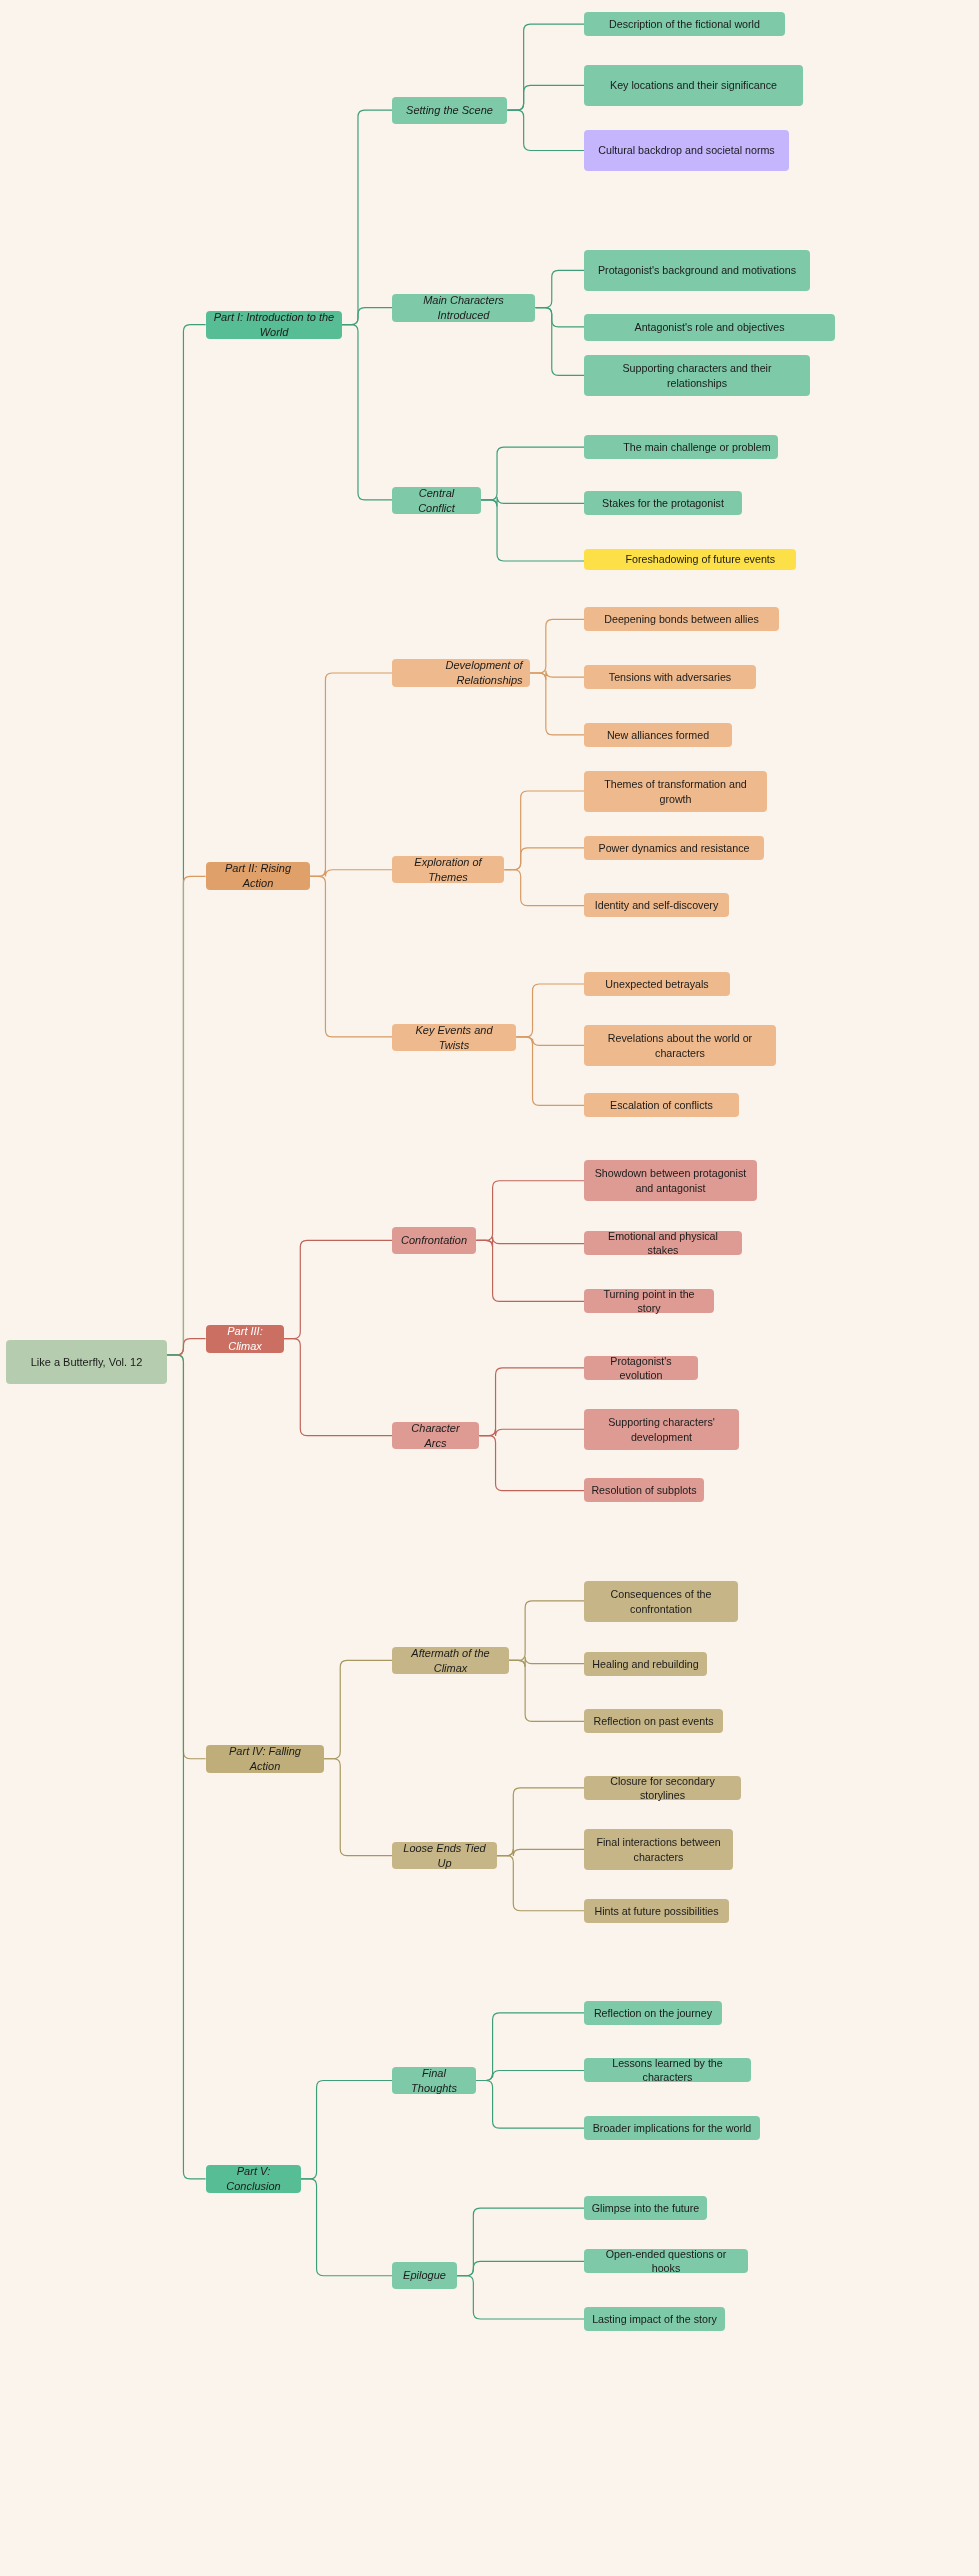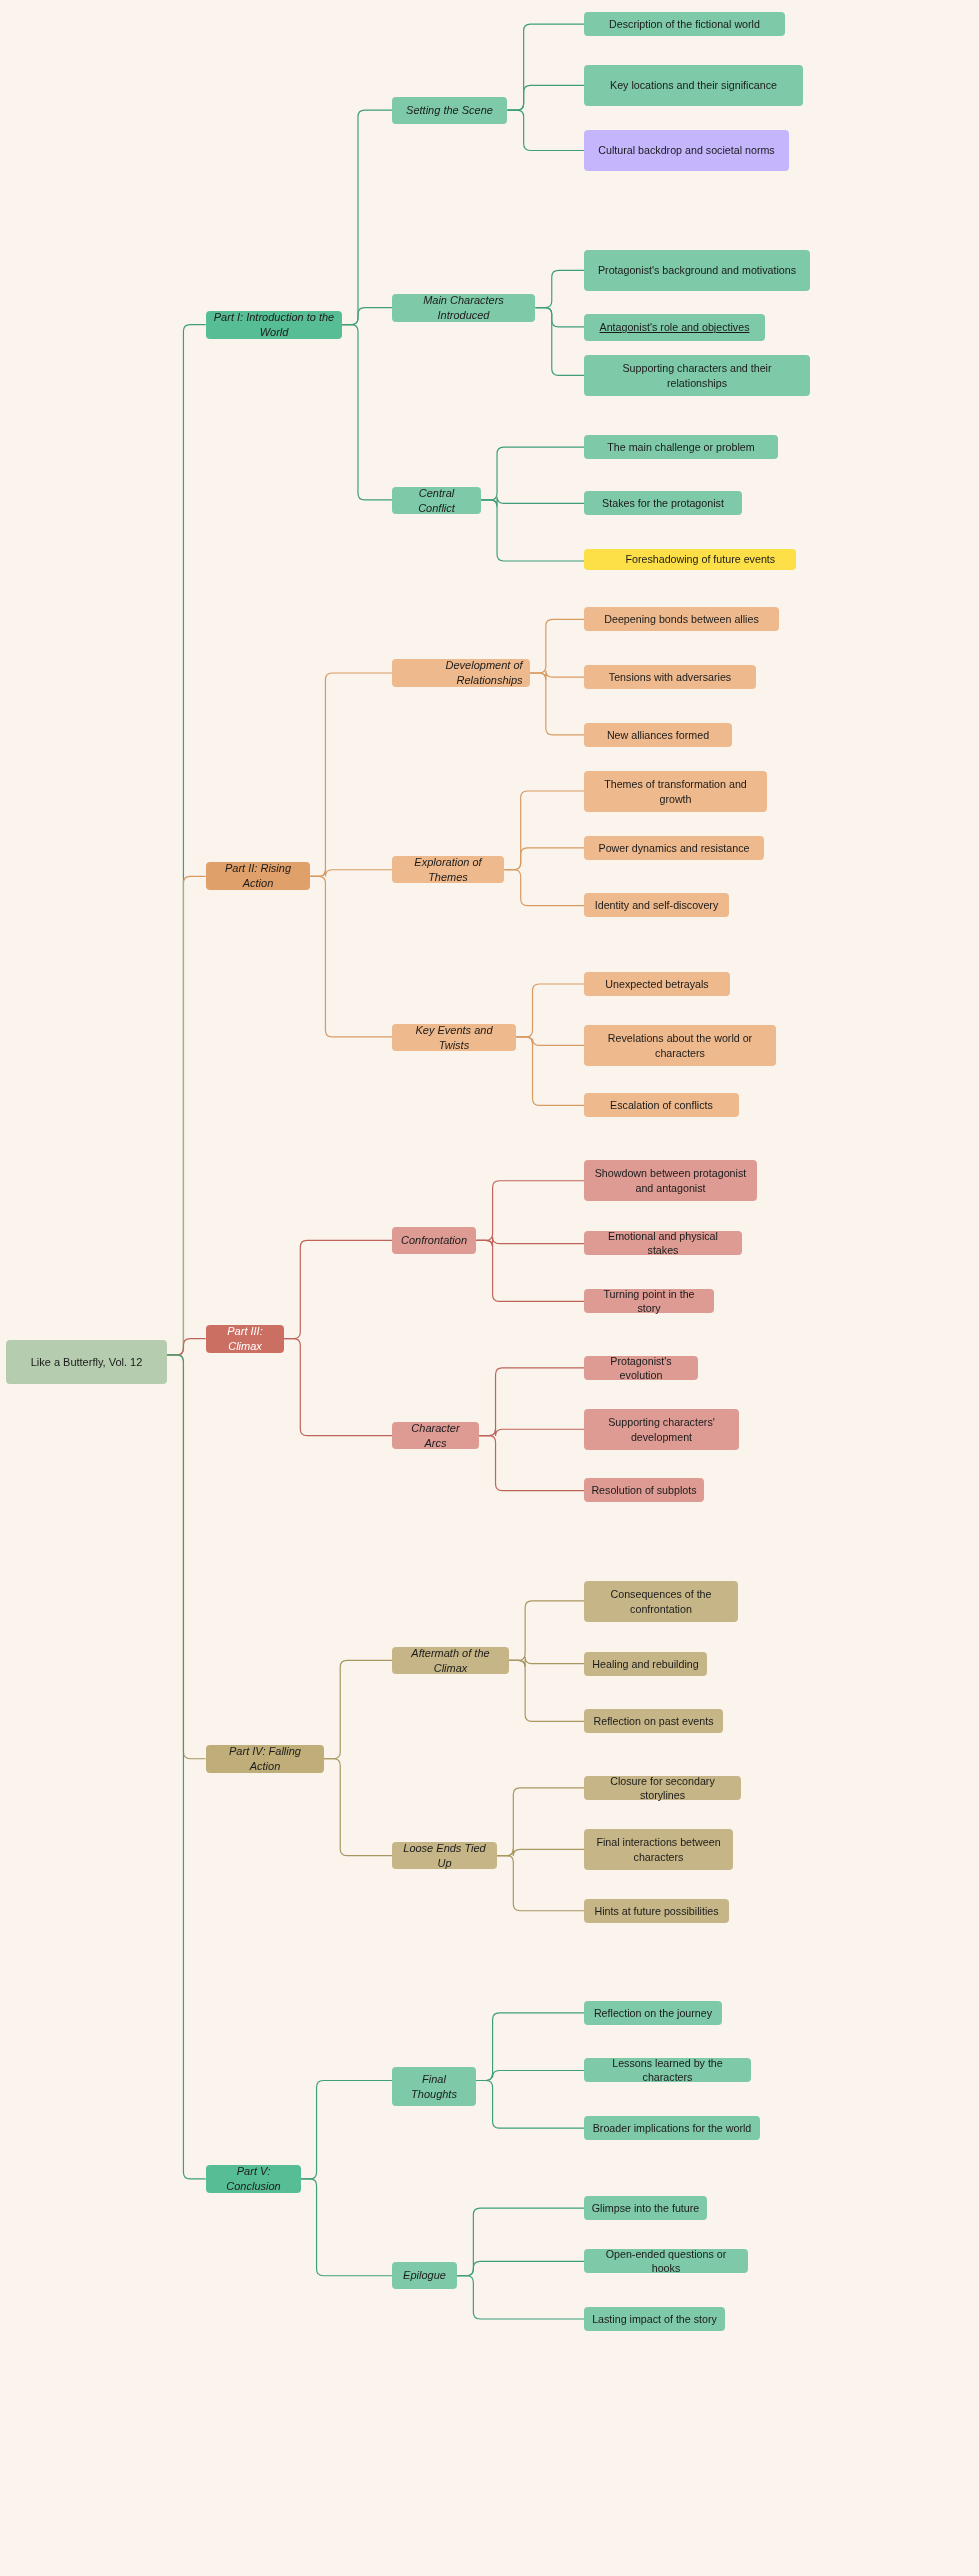--- a/index.html
+++ b/index.html
@@ -105,30 +105,30 @@
       </div>
       <div class="node leaf" style="left: 584px; top: 130px; width: 205px; height: 41px; background: #c4b5fd; text-align: right;">
         <span>Cultural backdrop and societal norms</span>
       </div>
       <div class="node branch" style="left: 392px; top: 294px; width: 143px; height: 28px; background: rgb(126, 201, 168);">
         <span>Main Characters Introduced</span>
       </div>
       <div class="node leaf" style="left: 584px; top: 250px; width: 226px; height: 41px; background: rgb(126, 201, 168);">
         <span>Protagonist's background and motivations</span>
       </div>
-      <div class="node leaf" style="left: 584px; top: 314px; width: 181px; height: 27px; background: rgb(126, 201, 168); text-decoration: underline;">
+      <div class="node leaf" style="left: 584px; top: 314px; width: 251px; height: 27px; background: rgb(126, 201, 168);">
         <span>Antagonist's role and objectives</span>
       </div>
       <div class="node leaf" style="left: 584px; top: 355px; width: 226px; height: 41px; background: rgb(126, 201, 168);">
         <span>Supporting characters and their relationships</span>
       </div>
       <div class="node branch" style="left: 392px; top: 487px; width: 89px; height: 27px; background: rgb(126, 201, 168);">
         <span>Central Conflict</span>
       </div>
-      <div class="node leaf" style="left: 584px; top: 435px; width: 194px; height: 24.4px; background: rgb(126, 201, 168);">
+      <div class="node leaf" style="left: 584px; top: 435px; width: 194px; height: 24.4px; background: rgb(126, 201, 168); justify-content: flex-end;">
         <span>The main challenge or problem</span>
       </div>
       <div class="node leaf" style="left: 584px; top: 491px; width: 158px; height: 24.4px; background: rgb(126, 201, 168);">
         <span>Stakes for the protagonist</span>
       </div>
       <div class="node leaf" style="left: 584px; top: 549px; width: 212px; height: 21px; background: #fde047; padding-left: 28px;">
         <span>Foreshadowing of future events</span>
       </div>
       <div class="node branch" style="left: 206px; top: 862px; width: 104px; height: 28px; background: rgb(224, 160, 106);">
         <span>Part II: Rising Action</span>
@@ -219,21 +219,21 @@
       </div>
       <div class="node leaf" style="left: 584px; top: 1829px; width: 149px; height: 41px; background: rgb(198, 182, 135);">
         <span>Final interactions between characters</span>
       </div>
       <div class="node leaf" style="left: 584px; top: 1899px; width: 145px; height: 24.4px; background: rgb(198, 182, 135);">
         <span>Hints at future possibilities</span>
       </div>
       <div class="node branch" style="left: 206px; top: 2165px; width: 95px; height: 28px; background: rgb(87, 189, 148);">
         <span>Part V: Conclusion</span>
       </div>
-      <div class="node branch" style="left: 392px; top: 2067px; width: 84px; height: 39px; background: rgb(126, 201, 168);">
+      <div class="node branch" style="left: 392px; top: 2067px; width: 84px; height: 27px; background: rgb(126, 201, 168);">
         <span>Final Thoughts</span>
       </div>
       <div class="node leaf" style="left: 584px; top: 2001px; width: 138px; height: 24.4px; background: rgb(126, 201, 168);">
         <span>Reflection on the journey</span>
       </div>
       <div class="node leaf" style="left: 584px; top: 2058px; width: 167px; height: 24.4px; background: rgb(126, 201, 168);">
         <span>Lessons learned by the characters</span>
       </div>
       <div class="node leaf" style="left: 584px; top: 2116px; width: 176px; height: 24.4px; background: rgb(126, 201, 168);">
         <span>Broader implications for the world</span>

